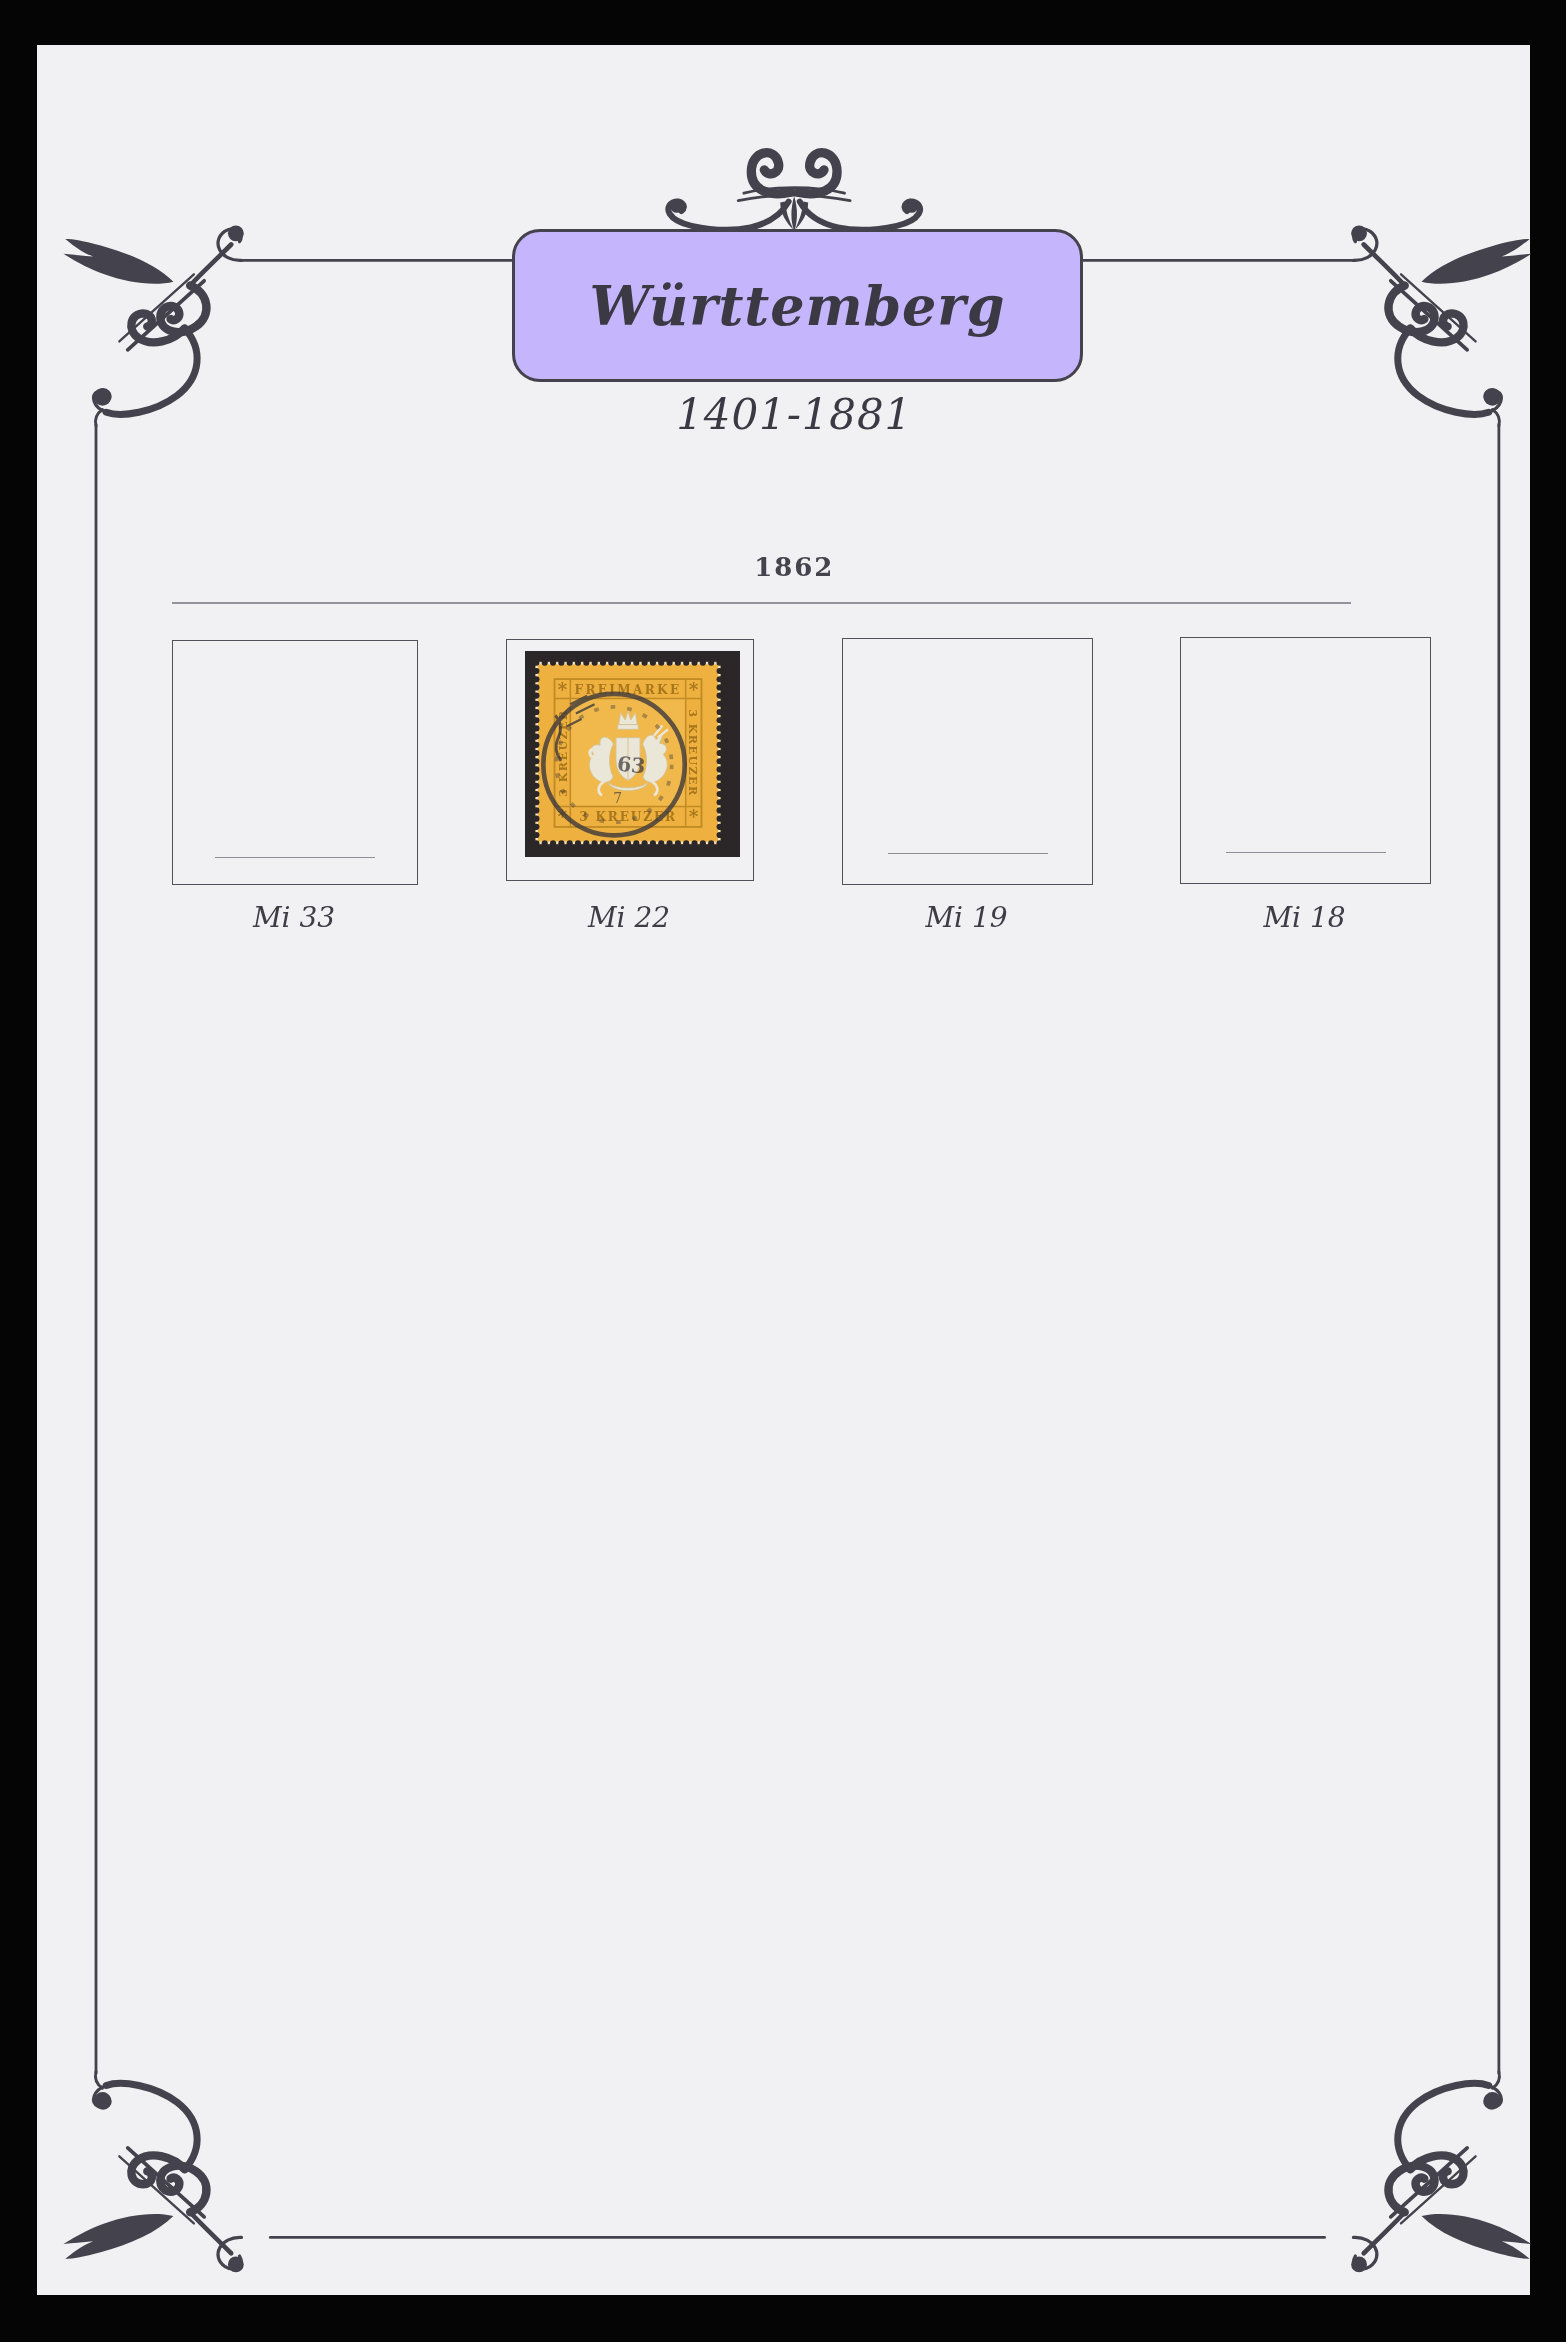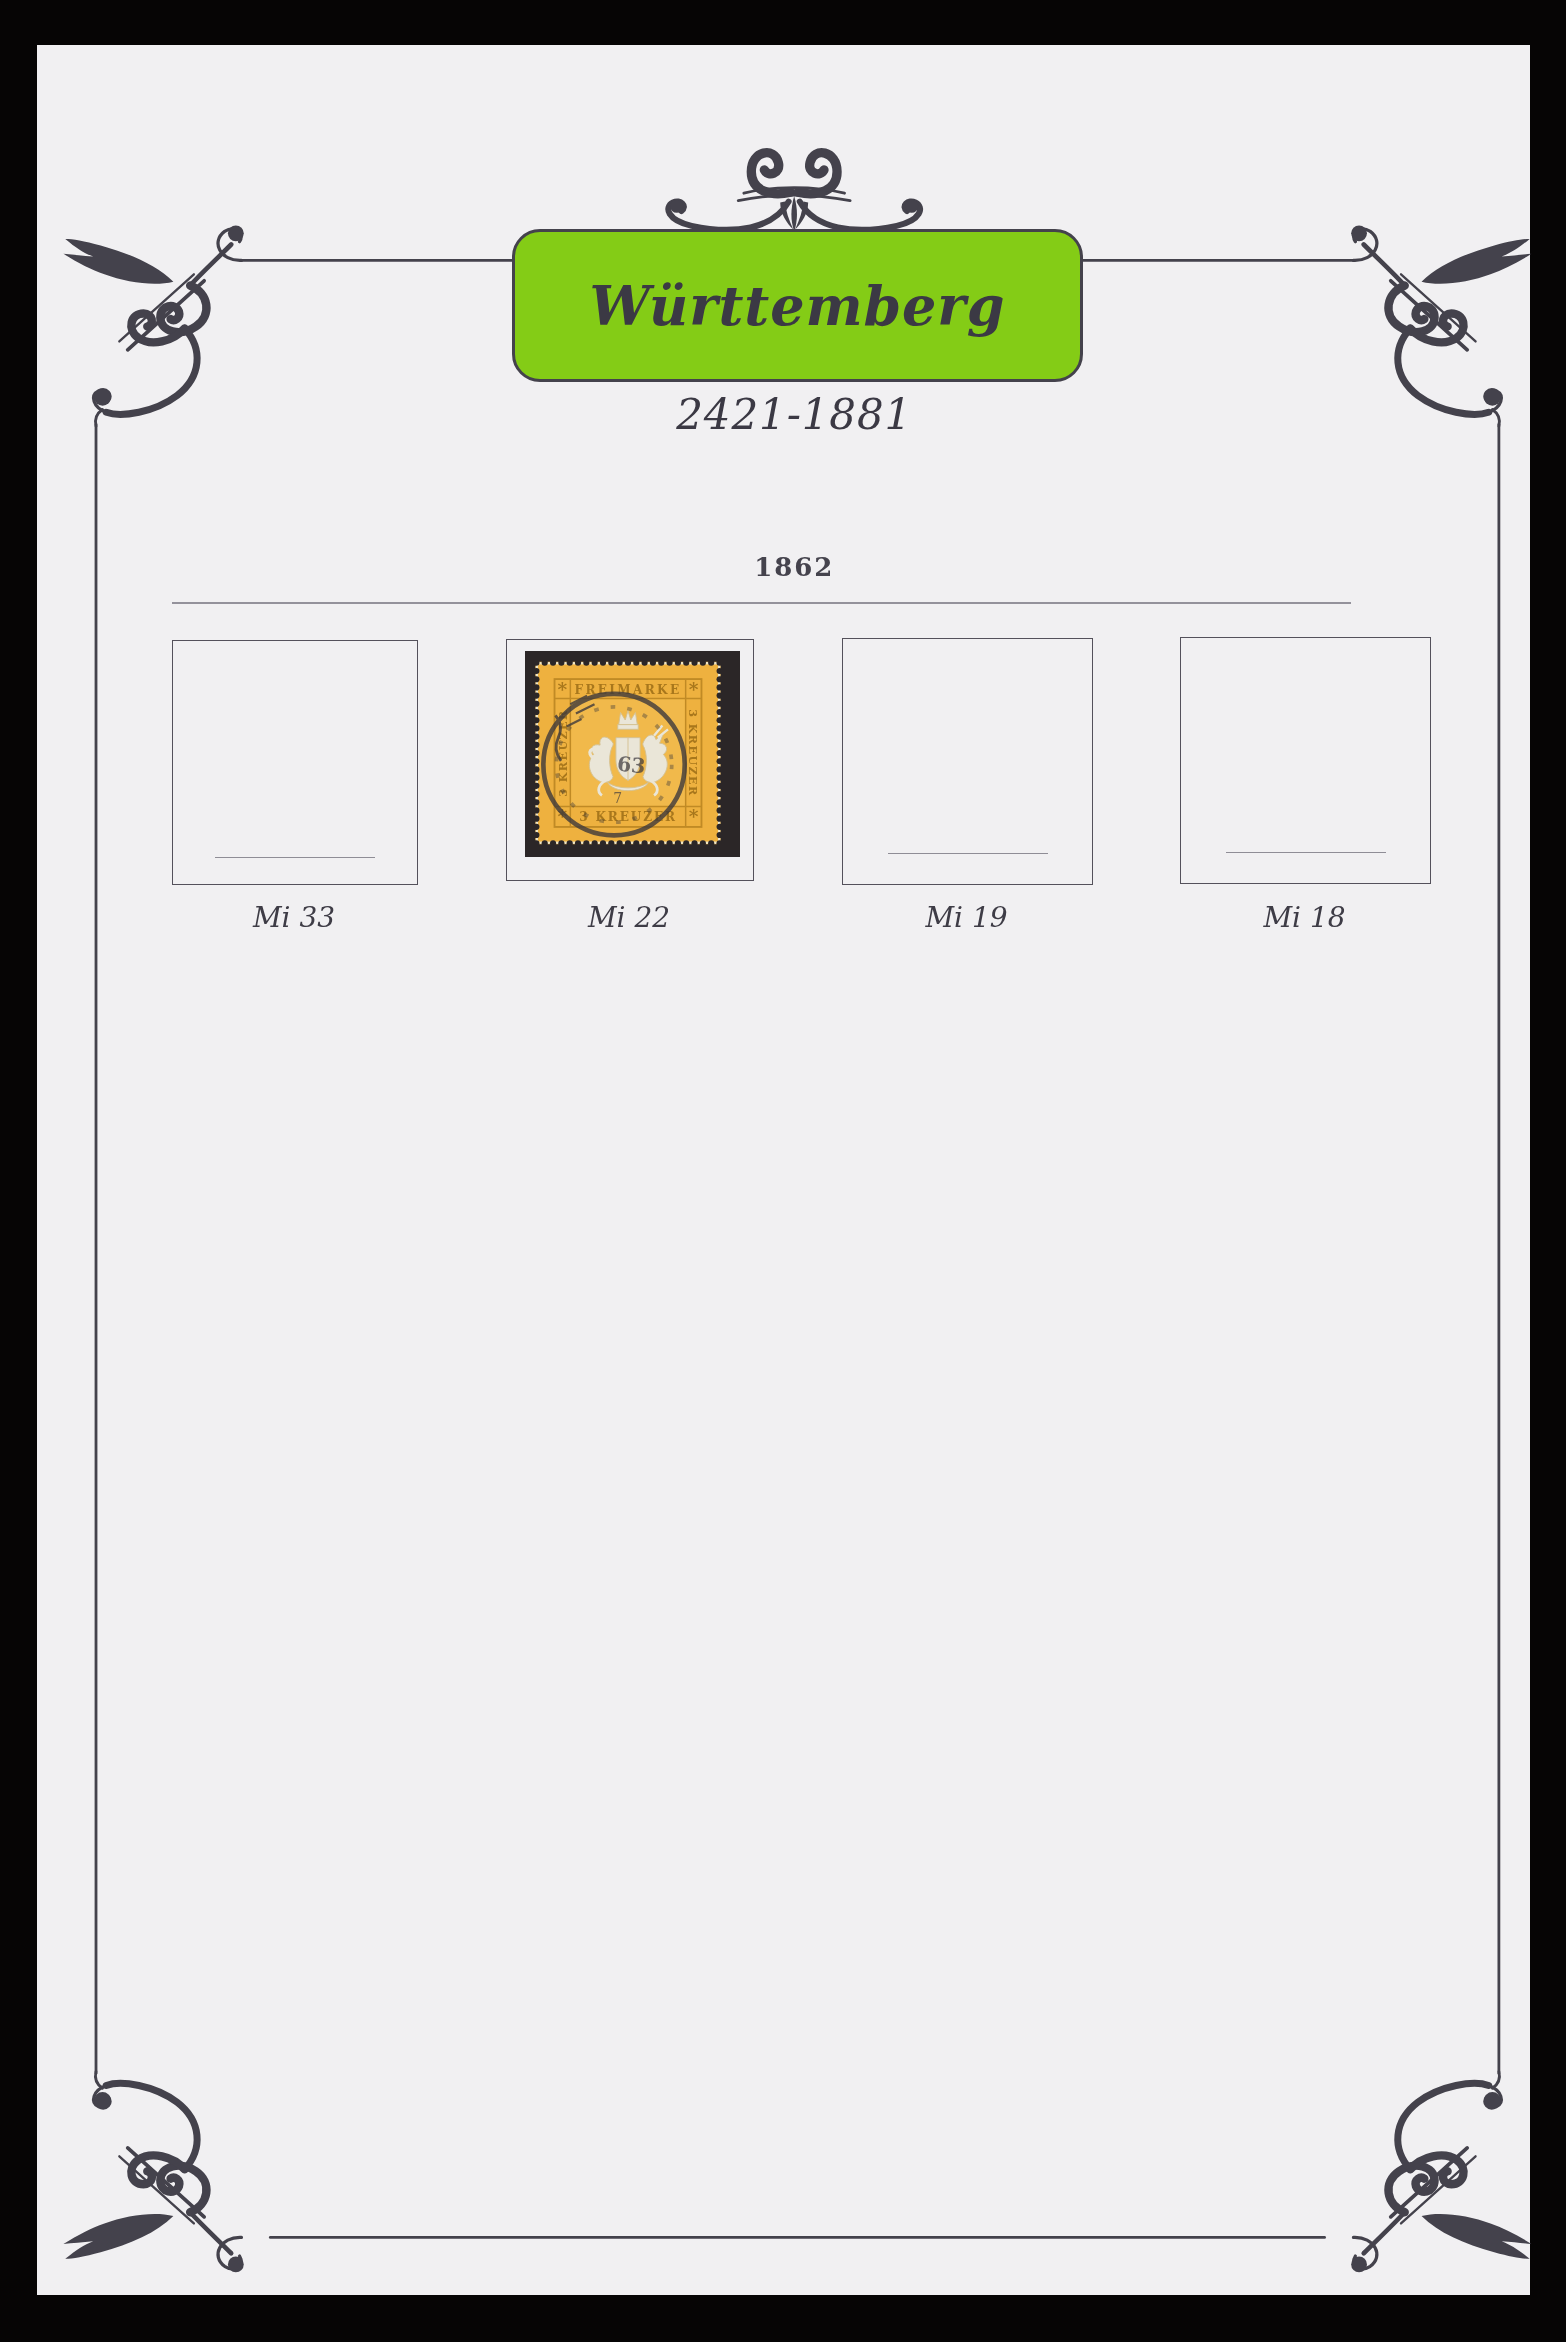--- a/index.html
+++ b/index.html
@@ -1,21 +1,21 @@
 <!DOCTYPE html>
 <html style="font-size:15px"><head>
 <meta charset="utf-8">
 <style>
   html,body{margin:0;padding:0;background:#060505;}
   .stage{position:relative;width:1566px;height:2343px;background:#060505;overflow:hidden;
          font-family:"DejaVu Serif",serif;}
   .page{position:absolute;left:37px;top:45px;width:1493px;height:2250px;background:#f1f0f2;}
   svg.frame{position:absolute;left:0;top:0;width:1566px;height:2343px;}
   .title-box{position:absolute;left:512px;top:229px;width:565px;height:147px;
-             border:3.3px solid #44424c;border-radius:28px;background:#84cc16;
+             border:3.3px solid #44424c;border-radius:28px;background:#c4b5fd;
              display:flex;align-items:center;justify-content:center;}
   .title-text{font-style:italic;font-weight:bold;font-size:54px;color:#3b3944;letter-spacing:0.9px;}
   .centered{position:absolute;left:22.4px;right:0;text-align:center;}
   .subtitle{top:390px;font-style:italic;font-size:42px;color:#3b3944;letter-spacing:0.9px;}
   .year{top:552px;font-weight:bold;font-size:26px;color:#45434d;letter-spacing:1.9px;}
   .year-rule{position:absolute;left:172px;top:602px;width:1179px;height:1.9px;background:#94929b;}
   .slot-box{position:absolute;border:1.4px solid #54515b;background:#f1f0f2;}
   .blank-line{position:absolute;left:50%;transform:translateX(-50%);width:160px;height:1.4px;background:#8f8d96;}
   .mi-label{position:absolute;top:901px;text-align:center;font-style:italic;font-size:28px;color:#3e3c46;}
   .mount{position:absolute;left:17.7px;top:11.2px;width:215px;height:206px;background:#2b2627;}
@@ -78,21 +78,21 @@
       <path d="M852,210 C848,224 848,236 852,248 C856,236 856,224 852,210 Z" fill="#44424c" stroke="none"></path>
       <path d="M837,217 C837,229 844,239 851,246 C846,235 843,226 842,216 Z" fill="#44424c" stroke="none"></path>
       <path d="M867,217 C867,229 860,239 853,246 C858,235 861,226 862,216 Z" fill="#44424c" stroke="none"></path>
     </g>
   </svg>
 
   <div class="title-box">
     <span class="title-text">Württemberg</span>
   </div>
 
-  <div class="centered subtitle">2421-1881</div>
+  <div class="centered subtitle">1401-1881</div>
 
   <div class="centered year">1862</div>
   <div class="year-rule"></div>
 
   <div class="slot-box" style="left:172px;top:640px;width:244px;height:243px;">
     <div class="blank-line" style="bottom:26px;"></div>
   </div>
 
   <div class="slot-box" style="left:506px;top:639px;width:246px;height:240px;">
     <div class="mount">

